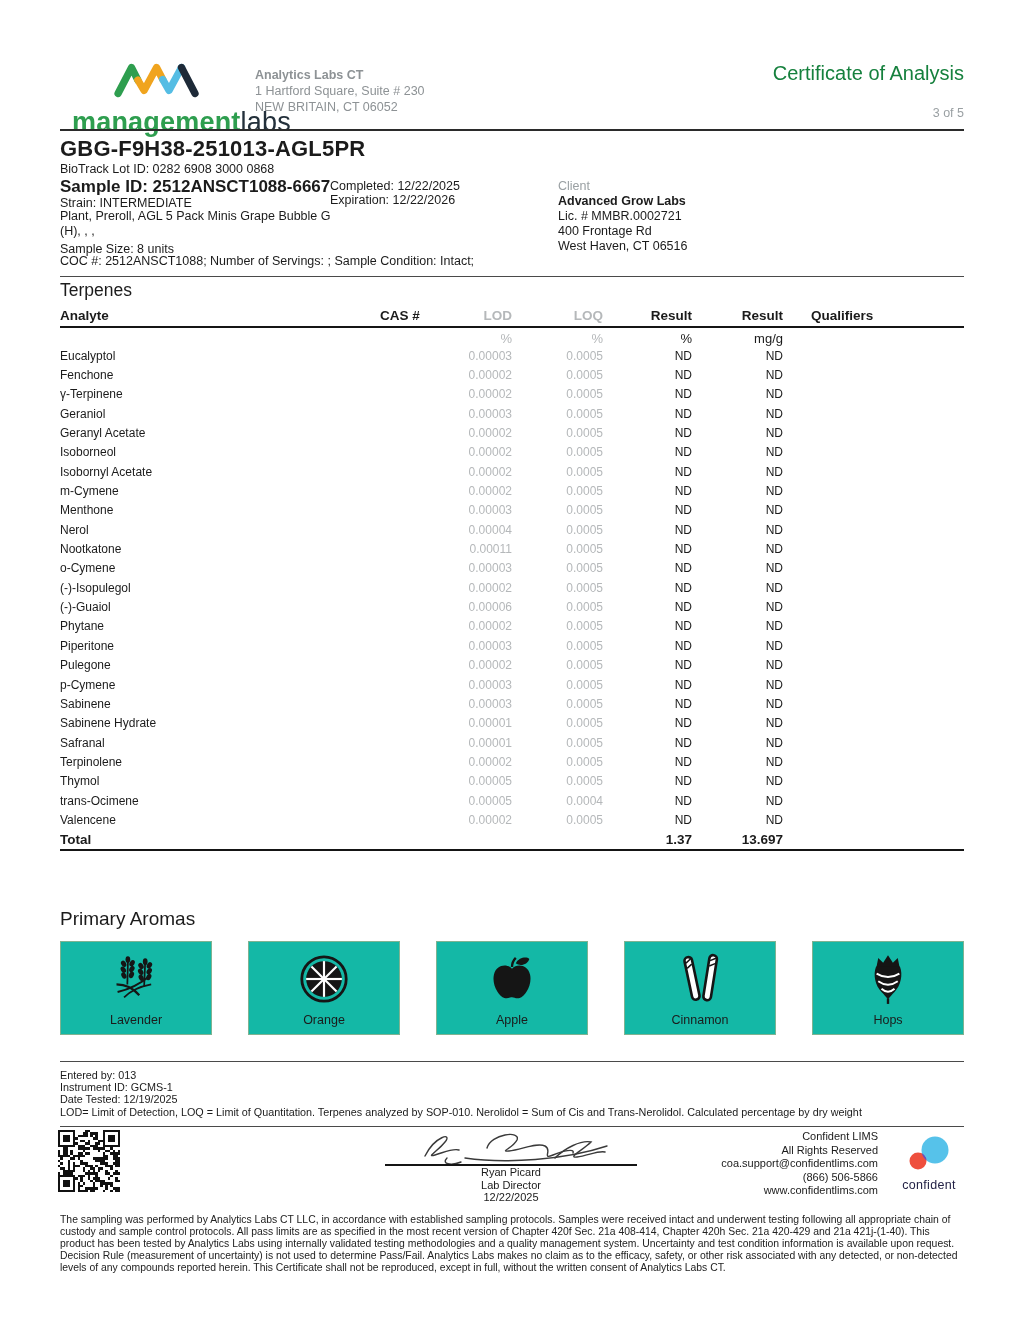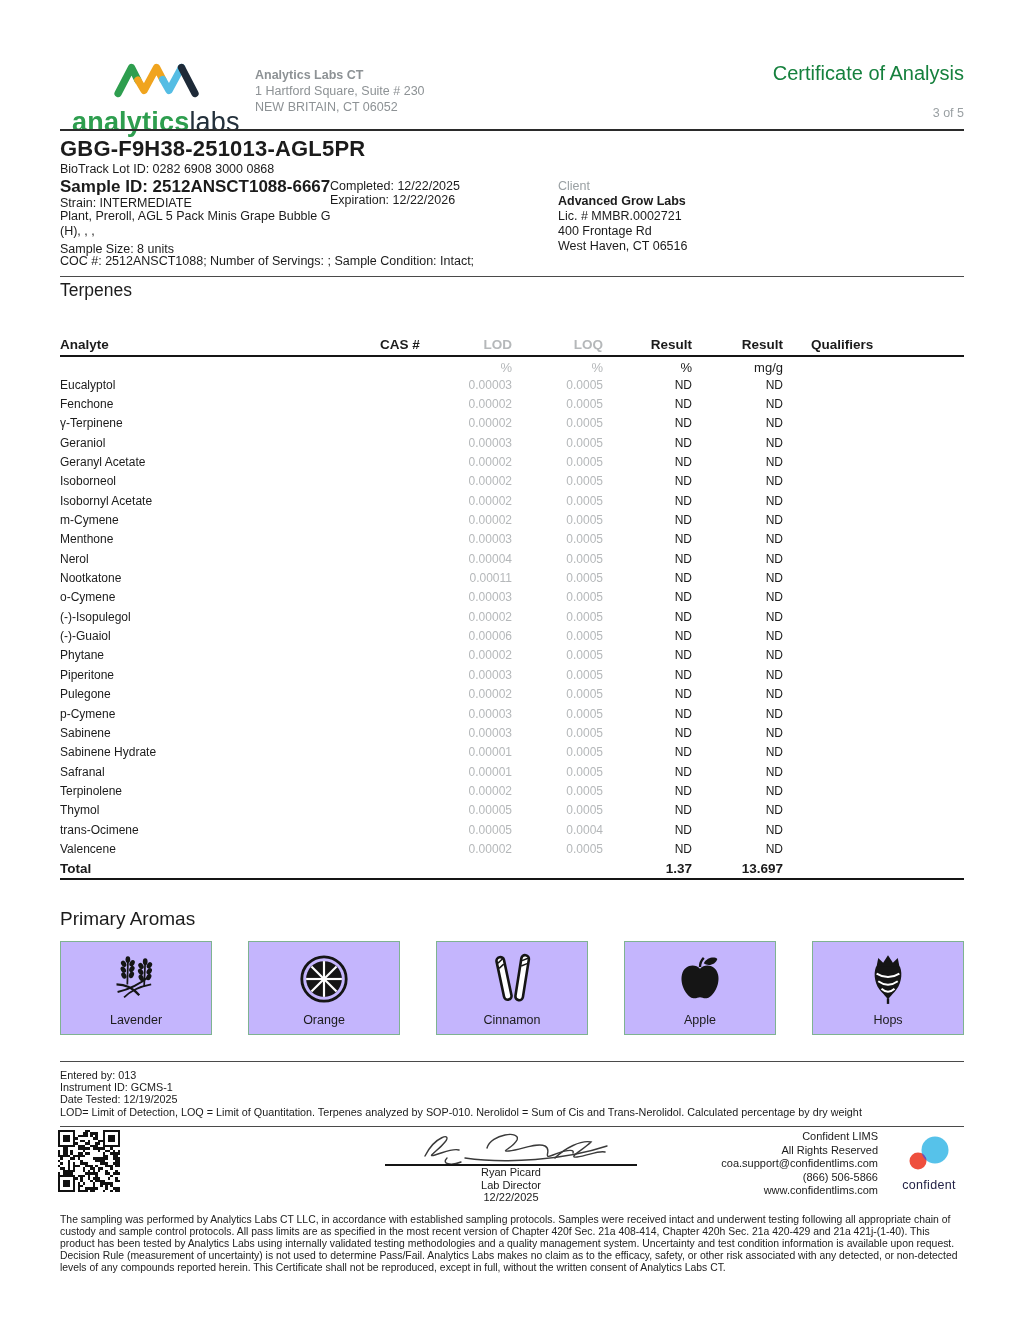--- a/index.html
+++ b/index.html
@@ -35,21 +35,21 @@
   .tunits { font-size:13px; height:18px; padding-top:2px; }
   .tdata { font-size:12px; height:19.35px; }
   .ttotal { font-size:13.5px; font-weight:700; height:21px; border-bottom:2.5px solid #151515; }
   .num { text-align:right; }
   .gray { color:#b5b8ba; }
   .qualcell { padding-left:28px; }
 
   
   .aromas-title { font-size:19px; }
   .aromas-row { position:absolute; left:60px; top:941px; width:904px; display:flex; justify-content:space-between; }
-  .aroma-box { width:152px; height:94px; border:1.5px solid #7fb391; background:#c4b5fd; position:relative; text-align:center; }
+  .aroma-box { width:152px; height:94px; border:1.5px solid #7fb391; background:#14b8a6; position:relative; text-align:center; }
   .aroma-box svg { margin-top:11px; }
   .aroma-label { position:absolute; bottom:7px; left:0; right:0; font-size:12.5px; color:#1b1b1b; }
 
   
   .notes { font-size:10.8px; line-height:12.2px; }
   .sig-line { position:absolute; left:385px; top:1164px; width:252px; border-top:2px solid #151515; }
   .sig-block { position:absolute; left:385px; top:1166px; width:252px; text-align:center; font-size:11px; line-height:12.5px; }
   .lims { position:absolute; right:146px; top:1130px; text-align:right; font-size:11px; line-height:13.5px; }
   .confident-text { font-size:12.5px; color:#232246; letter-spacing:.3px; }
   .disclaimer { position:absolute; left:60px; top:1214px; width:904px; font-size:10.4px; line-height:12.1px; color:#222; }
@@ -131,21 +131,21 @@
     <svg width="105" height="52" viewBox="0 0 164 100">
       <g fill="none" stroke-width="14" stroke-linecap="round" stroke-linejoin="round">
         <path d="M10 76 L36 26 L48 50" stroke="#2e9e4f"></path>
         <path d="M48 50 L60 70 L84 26 L96 49" stroke="#f0a41e"></path>
         <path d="M96 49 L108 70 L132 26" stroke="#55bde4"></path>
         <path d="M132 26 L158 76" stroke="#1e2a38"></path>
       </g>
     </svg>
   </div>
   <div class="abs wordmark" style="left:72px; top:107px;">
-    <span class="brand-a">analytics</span><span class="brand-b">labs</span>
+    <span class="brand-a">management</span><span class="brand-b">labs</span>
   </div>
 
   <div class="abs labinfo" style="left:255px; top:67px;">
     <div class="lab-name">Analytics Labs CT</div>
     <div>1 Hartford Square, Suite # 230</div>
     <div>NEW BRITAIN, CT 06052</div>
   </div>
 
 
   <div class="abs doc-title" style="right:60px; top:62px;">Certificate of Analysis</div>
@@ -170,21 +170,21 @@
     <div>400 Frontage Rd</div>
     <div>West Haven, CT 06516</div>
   </div>
 
   <div class="abs meta" style="left:60px; top:242px;">Sample Size: 8 units</div>
   <div class="abs meta" style="left:60px; top:254px;">COC #: 2512ANSCT1088; Number of Servings: ; Sample Condition: Intact;</div>
 
   <div class="rule" style="top:276px;"></div>
   <div class="abs section-title" style="left:60px; top:280px;">Terpenes</div>
 
-  <div class="abs" style="left:60px; top:305px; width:904px;margin-top:29px;">
+  <div class="abs" style="left:60px; top:305px; width:904px;">
     <div class="trow thead">
       <div>Analyte</div>
       <div>CAS #</div>
       <div class="num gray">LOD</div>
       <div class="num gray">LOQ</div>
       <div class="num">Result</div>
       <div class="num">Result</div>
       <div class="qualcell">Qualifiers</div>
     </div>
     <div class="trow tunits">
@@ -469,30 +469,30 @@
 
     <div class="aroma-box">
       <svg width="52" height="52" viewBox="0 0 48 48">
           <use href="#aroma-orange"></use>
         </svg>
       <div class="aroma-label">Orange</div>
     </div>
 
     <div class="aroma-box">
       <svg width="52" height="52" viewBox="0 0 48 48">
+          <use href="#aroma-apple"></use>
+        </svg>
+      <div class="aroma-label">Apple</div>
+    </div>
+
+    <div class="aroma-box">
+      <svg width="52" height="52" viewBox="0 0 48 48">
           <use href="#aroma-cinnamon"></use>
         </svg>
       <div class="aroma-label">Cinnamon</div>
-    </div>
-
-    <div class="aroma-box">
-      <svg width="52" height="52" viewBox="0 0 48 48">
-          <use href="#aroma-apple"></use>
-        </svg>
-      <div class="aroma-label">Apple</div>
     </div>
 
     <div class="aroma-box">
       <svg width="52" height="52" viewBox="0 0 48 48">
           <use href="#aroma-hops"></use>
         </svg>
       <div class="aroma-label">Hops</div>
     </div>
   </div>
 

